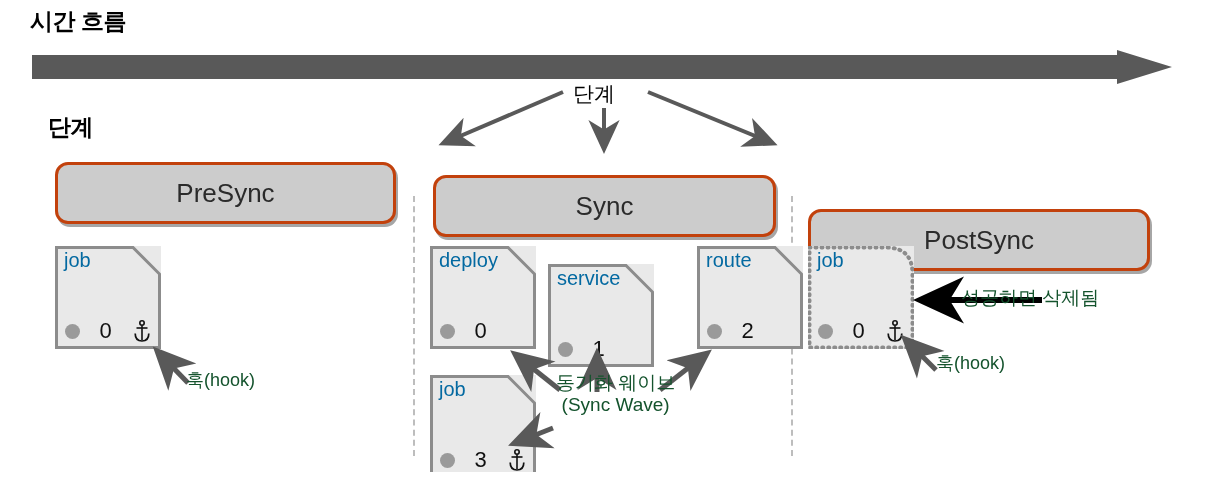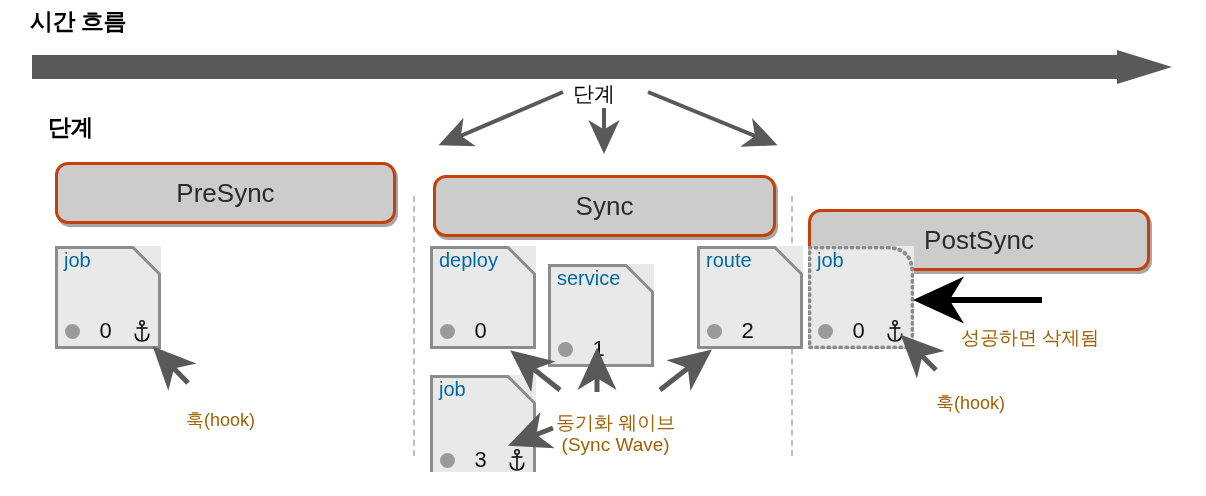--- a/index.html
+++ b/index.html
@@ -136,24 +136,23 @@
   .card .anchor-slot {
     flex: 0 0 auto;
     width: 18px;
     height: 22px;
     position: relative;
   }
 
   
   .annot {
     font-size: 18px;
-    color: #a16207;
+    color: #14532d;
     white-space: nowrap;
     line-height: 1.15;
-    margin-top: 40px;
   }
   .annot-hook1 { left: 186px; top: 370px; }
   .annot-hook2 { left: 936px; top: 353px; }
   .annot-delete { left: 961px; top: 287px; font-size: 19px; }
   .annot-wave  { left: 556px; top: 372px; font-size: 19px; text-align: center; }
 
   
   .overlay {
     left: 0; top: 0; width: 1206px; height: 496px;
     pointer-events: none;

